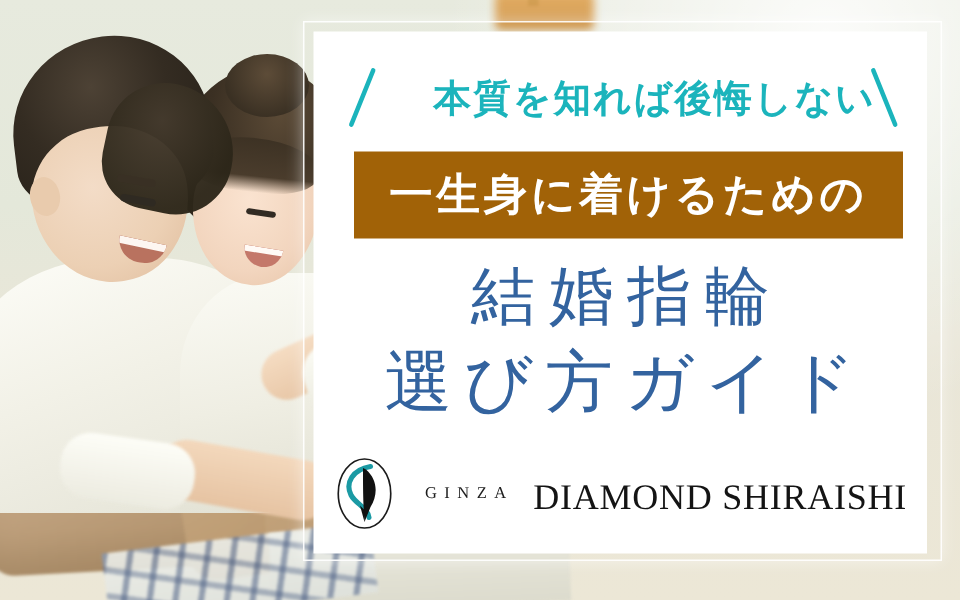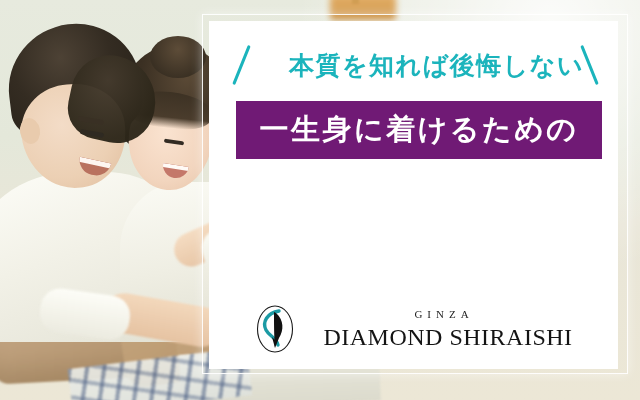--- a/index.html
+++ b/index.html
@@ -117,37 +117,37 @@
   .kicker{position:absolute;left:209px;top:46px;width:455px;height:38px;
     display:flex;align-items:center;justify-content:center;}
   .kicker-text{font-size:25px;font-weight:700;letter-spacing:1.5px;color:#1bb4bc;
     white-space:nowrap;}
   .slash{position:absolute;width:3px;height:42px;background:#1bb4bc;border-radius:2px;}
   .slash.left{left:240px;top:44px;transform:rotate(22deg);}
   .slash.right{left:588px;top:44px;transform:rotate(-22deg);}
 
   
   .banner{position:absolute;left:236px;top:101px;width:366px;height:58px;
-    background:#701a75;display:flex;align-items:center;justify-content:center;}
+    background:#a16207;display:flex;align-items:center;justify-content:center;}
   .banner-text{color:#ffffff;font-size:29px;font-weight:700;letter-spacing:2.5px;
     white-space:nowrap;}
 
   
   .title{position:absolute;left:209px;top:172px;width:409px;text-align:center;
     font-family:"Liberation Serif", serif;color:#33639f;}
   .title .l1{font-size:43px;letter-spacing:9px;line-height:54px;font-weight:400;
     text-indent:9px;display:block;}
   .title .l2{font-size:45px;letter-spacing:8px;line-height:58px;font-weight:400;
     text-indent:8px;display:block;}
 
   
   .logo{position:absolute;left:209px;top:303px;width:409px;height:52px;
     display:flex;align-items:center;justify-content:center;gap:14px;}
   .logo-mark{width:42px;height:50px;flex:0 0 auto;}
-  .logo-words{display:flex;flex-direction:column;align-items:center;line-height:1;}
+  .logo-words{display:flex;flex-direction:row;align-items:center;line-height:1;}
   .logo-ginza{font-family:"Liberation Serif", serif;font-size:11px;letter-spacing:5px;
     color:#1d1d1d;text-indent:5px;}
   .logo-main{font-family:"Liberation Serif", serif;font-size:24px;letter-spacing:.5px;
     color:#141414;margin-top:5px;margin-left:13px;}
 </style>
 </head>
 <body>
 
 <div class="stage">
 
@@ -192,20 +192,24 @@
   <div class="slash left"></div>
   <div class="slash right"></div>
   <div class="kicker">
     <span class="kicker-text">本質を知れば後悔しない</span>
   </div>
 
   <div class="banner">
     <span class="banner-text">一生身に着けるための</span>
   </div>
 
+  <div class="title">
+    <span class="l1">結婚指輪</span>
+    <span class="l2">選び方ガイド</span>
+  </div>
 
   <div class="logo">
     <span class="logo-mark">
       <svg viewBox="0 0 42 50" width="42" height="50" aria-hidden="true">
         <ellipse cx="21" cy="25" rx="17.5" ry="23" fill="none" stroke="#1b1b1b" stroke-width="1.1"></ellipse>
         <path d="M25 7 C13 9, 8 18, 12 26 C15 32, 23 34, 24 41" fill="none" stroke="#1b9aa4" stroke-width="3.4" stroke-linecap="round"></path>
         <path d="M20 8 C20 18, 20 32, 21 44 L25 34 C30 26, 30 16, 22 9 Z" fill="#111111"></path>
         <path d="M21 44 L18 33 L21 36 Z" fill="#111111"></path>
       </svg>
     </span>

